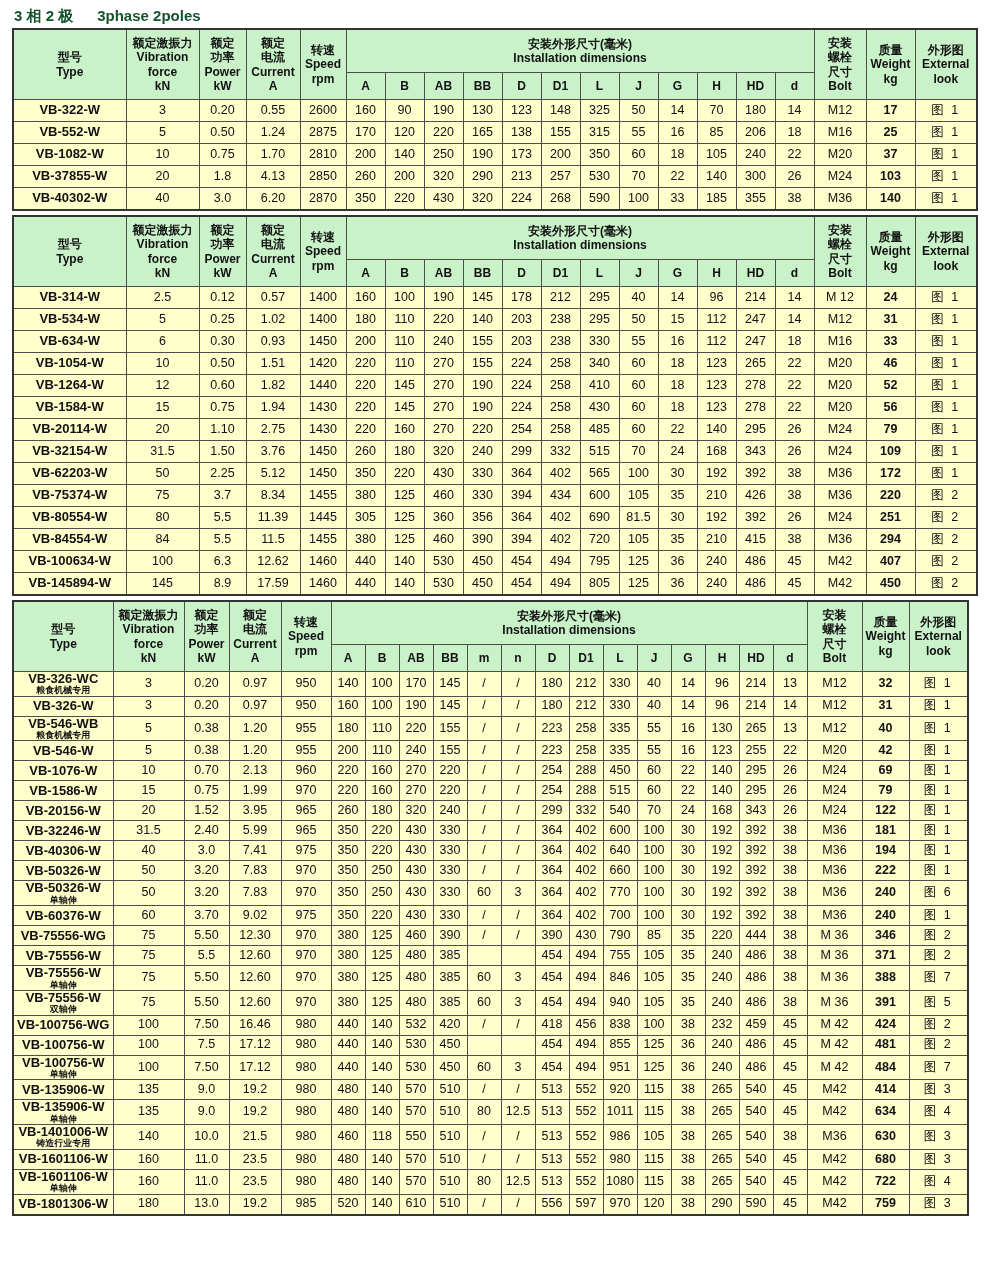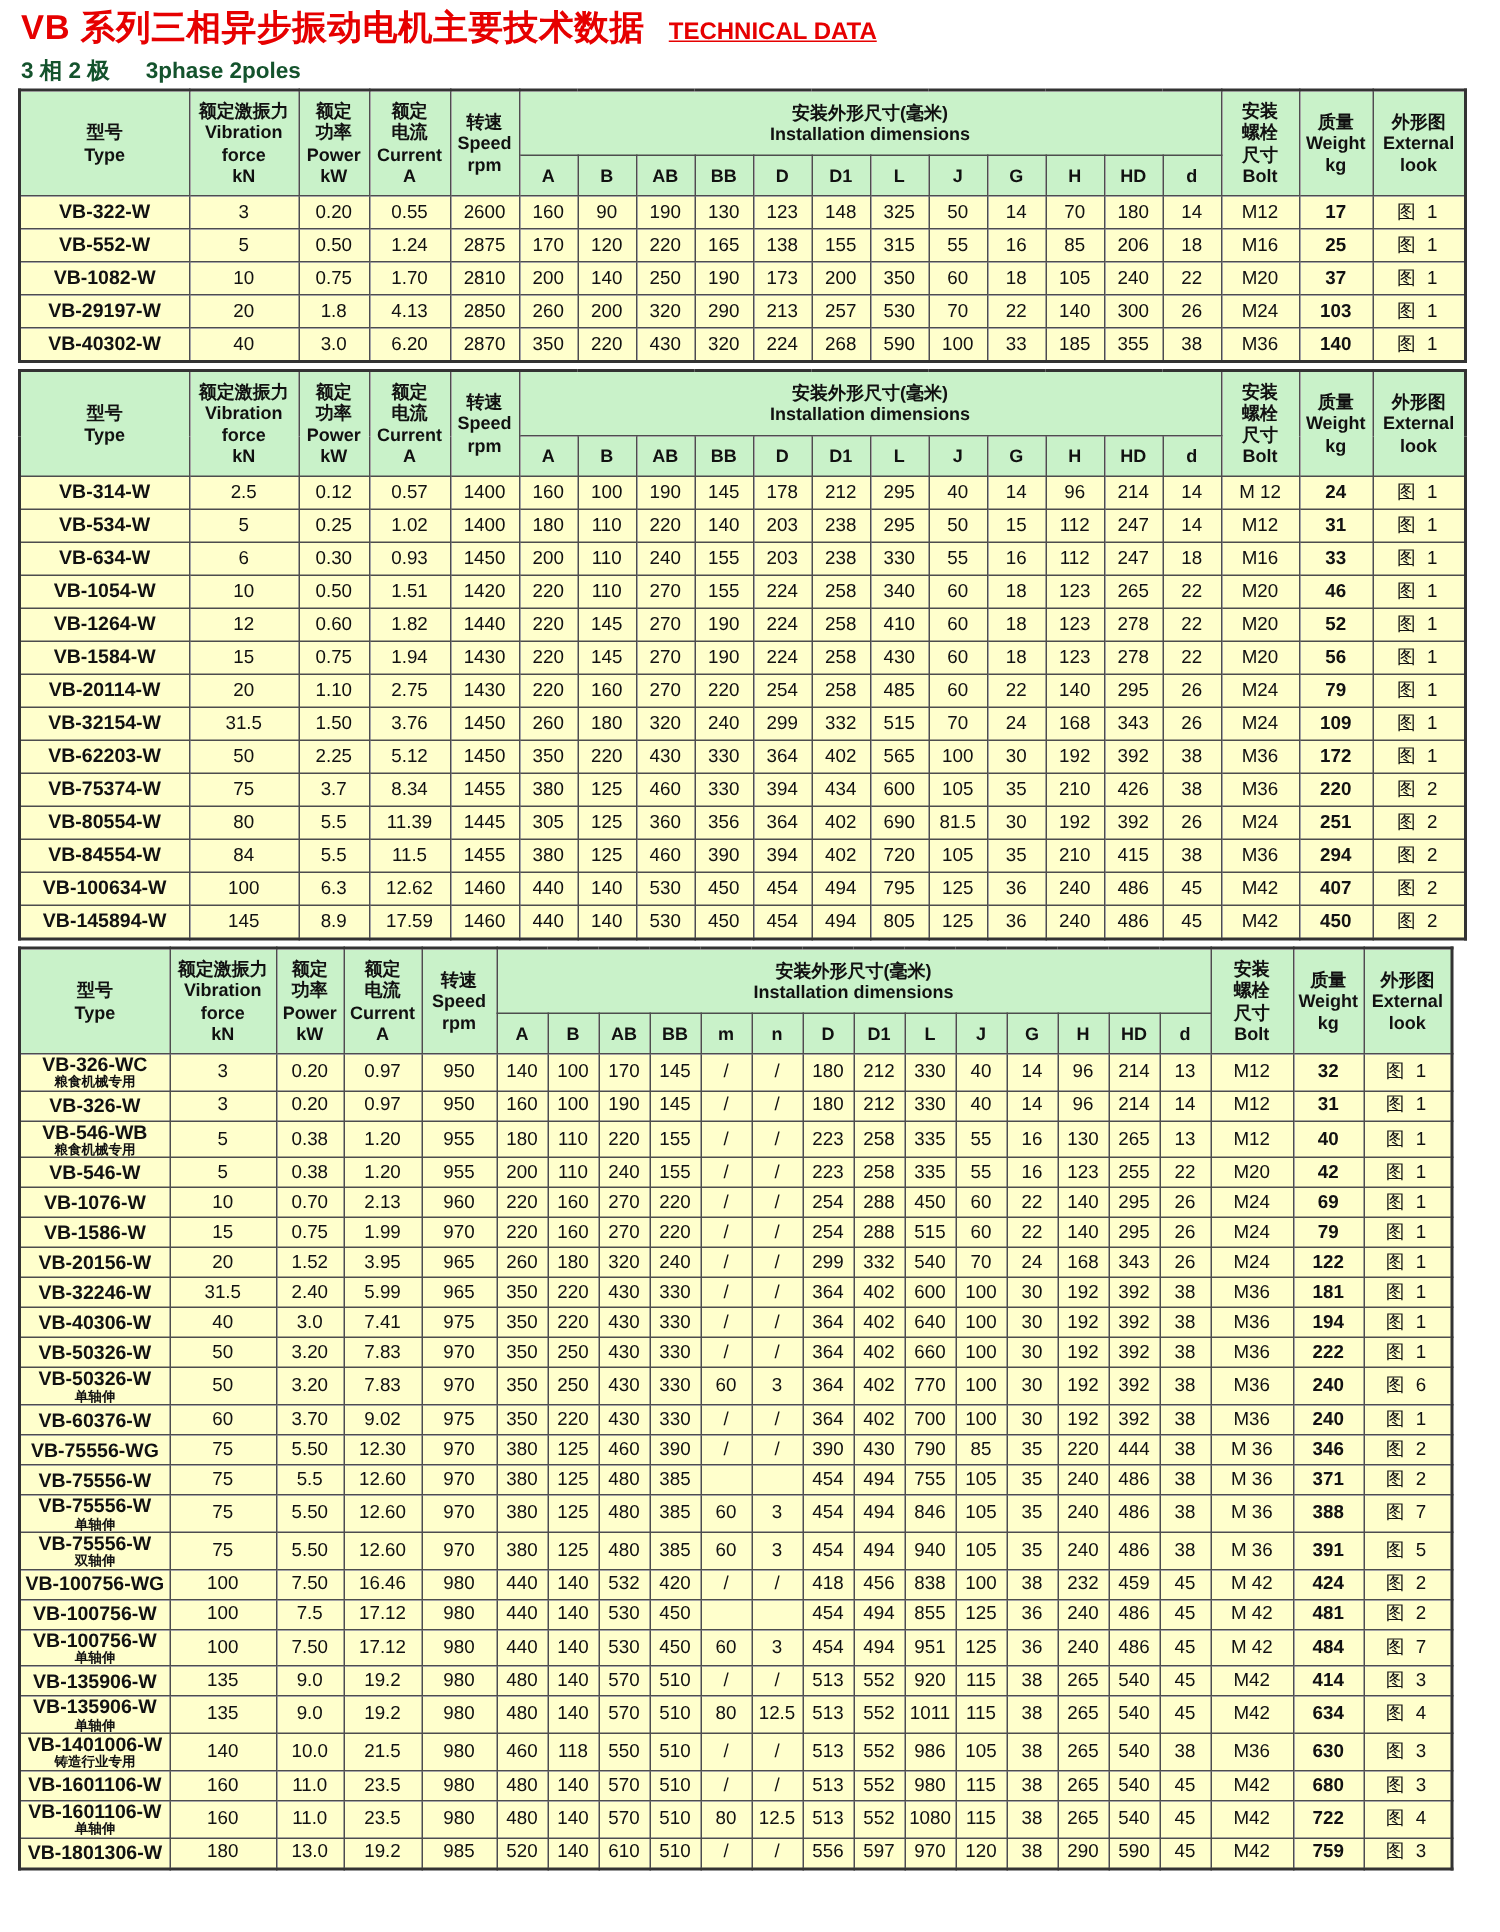--- a/index.html
+++ b/index.html
@@ -26,24 +26,20 @@
   .p14 tbody td{height:19px;}
   td.type .tname{font-weight:bold;font-size:13px;display:block;}
   td.type .tsub{display:block;font-weight:bold;font-size:9px;line-height:1.05;}
   td.weight{font-weight:bold;}
   td.look{letter-spacing:2px;}
 </style>
 </head>
 <body>
 
 <div class="page">
-  <div class="title-row">
-    <span class="title-cn">VB 系列三相异步振动电机主要技术数据</span>
-    <span class="title-en">TECHNICAL DATA</span>
-  </div>
   <div id="tables">
       <div class="section">
         <div class="sec-heading"><span>3 相 2 极</span><span class="sec-en">3phase 2poles</span></div>
         <table class="data-table p12">
           <colgroup>
             <col style="width:113px">
             <col style="width:73px">
             <col style="width:47px">
             <col style="width:54px">
             <col style="width:46px">
@@ -158,21 +154,21 @@
               <td>18</td>
               <td>105</td>
               <td>240</td>
               <td>22</td>
               <td>M20</td>
               <td class="weight">37</td>
               <td class="look">图 1</td>
             </tr>
             <tr>
               <td class="type">
-                <span class="tname">VB-29197-W</span>
+                <span class="tname">VB-37855-W</span>
               </td>
               <td>20</td>
               <td>1.8</td>
               <td>4.13</td>
               <td>2850</td>
               <td>260</td>
               <td>200</td>
               <td>320</td>
               <td>290</td>
               <td>213</td>

